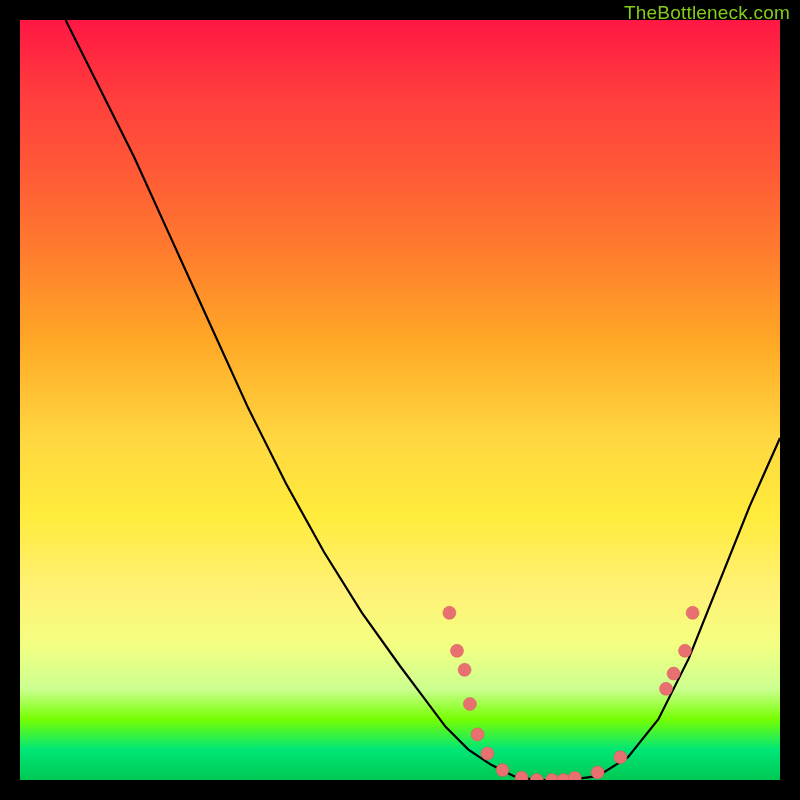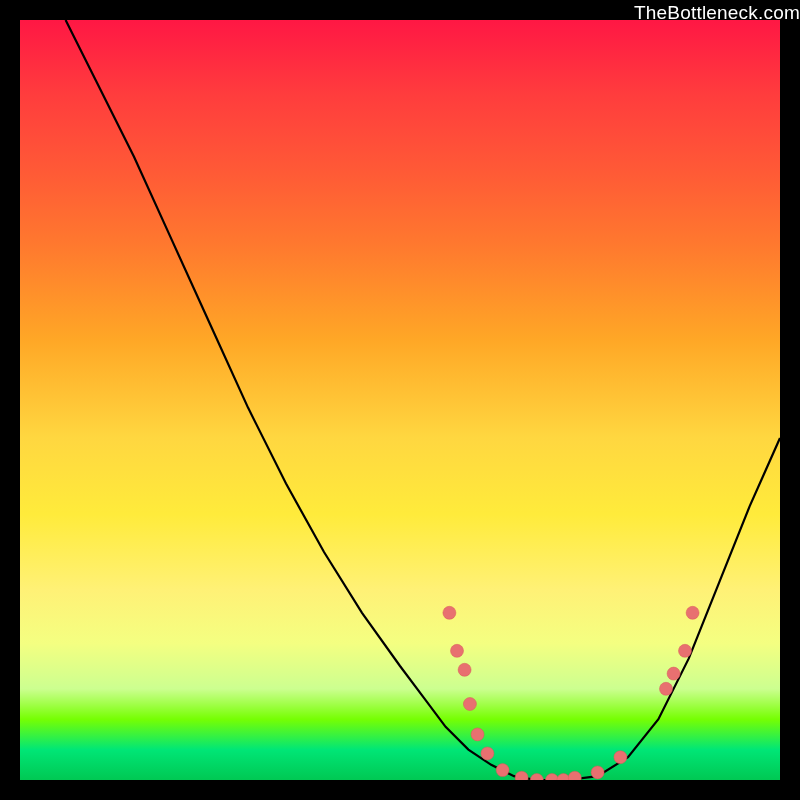--- a/index.html
+++ b/index.html
@@ -44,24 +44,24 @@
     stroke-width: 2.2;
   }
   .dot {
     fill: #e87070;
     stroke: #d85858;
     stroke-width: 0.5;
   }
   .attribution {
     position: absolute;
     top: 2px;
-    right: 0;
+    right: 10px;
     font-family: Arial, Helvetica, sans-serif;
     font-size: 19px;
-    color: #ffffff;
+    color: #84cc16;
     font-weight: 500;
     letter-spacing: 0.2px;
   }
 </style>
 </head>
 <body>
 
 <div class="chart-container">
   <div class="attribution">TheBottleneck.com</div>
   <div class="plot-area">

